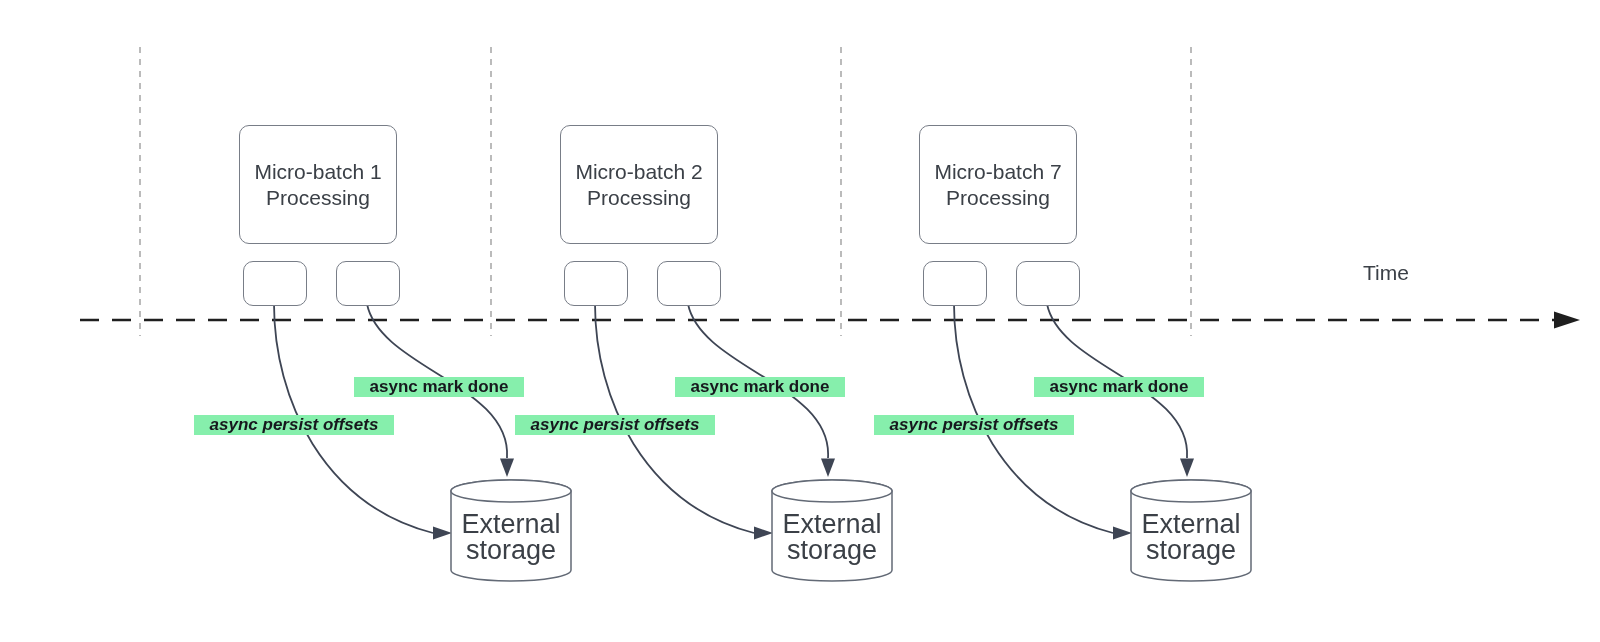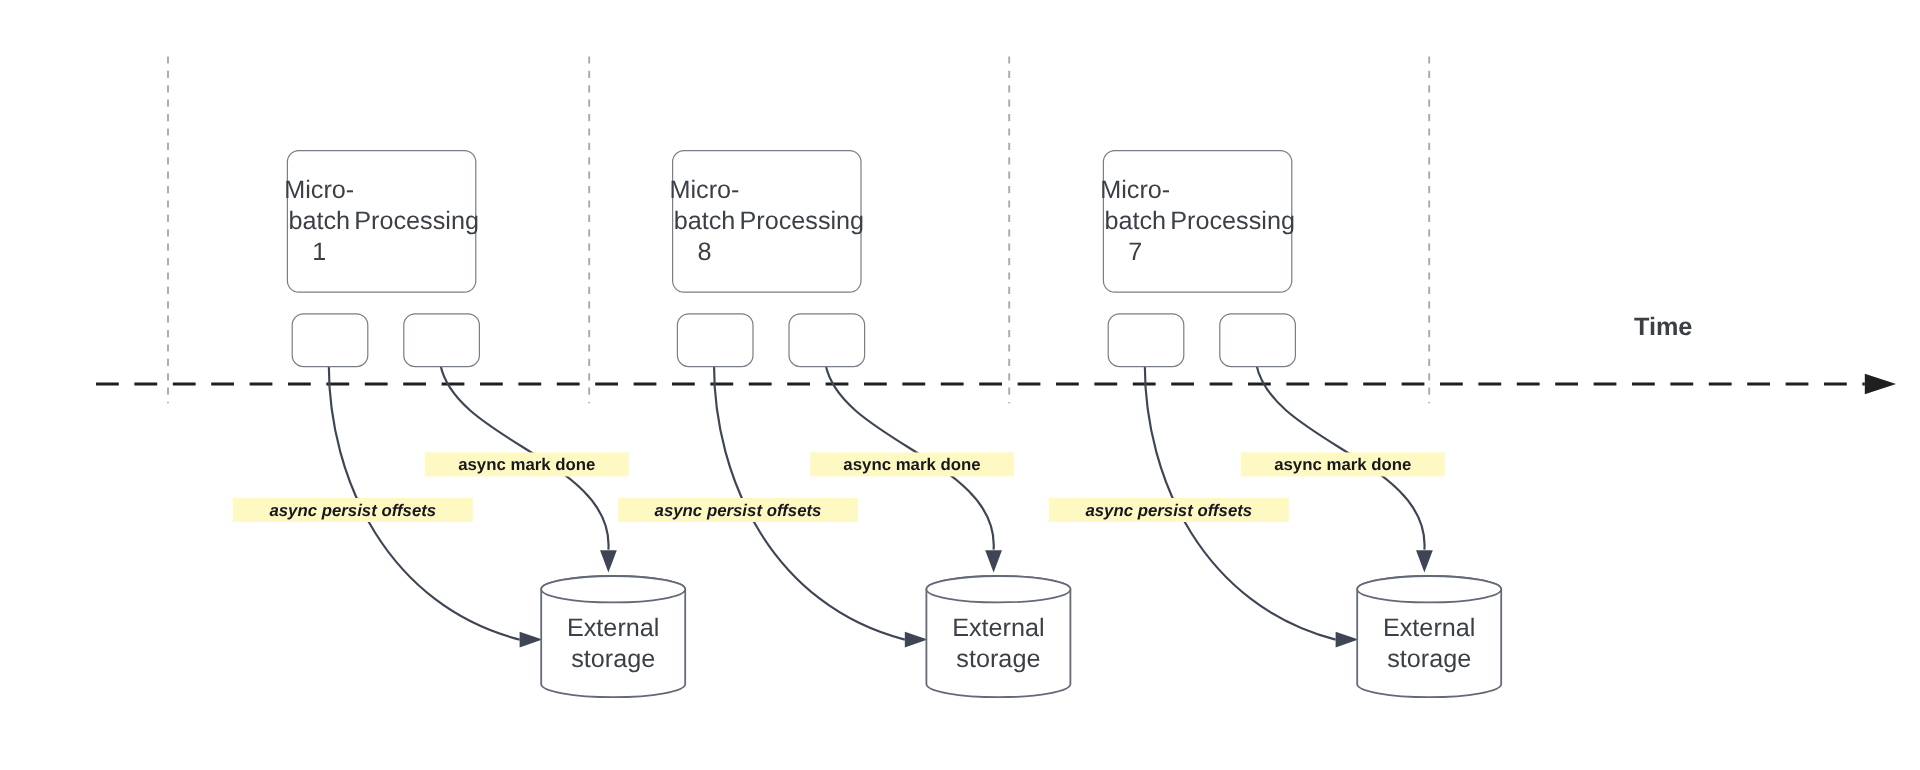--- a/index.html
+++ b/index.html
@@ -7,49 +7,49 @@
     position:relative;width:1600px;height:642px;background:#fff;
     font-family:"Liberation Sans",sans-serif;overflow:hidden;
   }
   .layer{position:absolute;left:0;top:0;}
   
   .vline{stroke:var(--grid_line,#ababab);stroke-width:1.6;stroke-dasharray:6 6;fill:none;}
   .tline{stroke:var(--timeline,#1f1f1f);stroke-width:2.4;stroke-dasharray:19 13;fill:none;}
   .thead{fill:var(--timeline,#1f1f1f);stroke:none;}
   .timelbl{
     position:absolute;left:1336px;top:261px;width:100px;text-align:center;
-    font-size:21px;color:var(--text,#3b4047);font-weight:bold;
+    font-size:21px;color:var(--text,#3b4047);
   }
   
   .group{position:absolute;top:0;width:400px;height:642px;}
   .curve{fill:none;stroke:var(--arrow,#3e4554);stroke-width:1.8;}
   .head{fill:var(--arrow,#3e4554);stroke:none;}
   .cyl{fill:#ffffff;stroke:var(--cylinder,#636a76);stroke-width:1.5;}
   .pbox{
     position:absolute;left:55px;top:125px;width:156px;height:117px;
     border:1px solid var(--box_border,#787d87);border-radius:10px;background:#fff;
-    display:flex;flex-direction:row;align-items:center;justify-content:center;
+    display:flex;flex-direction:column;align-items:center;justify-content:center;
     font-size:21px;line-height:26px;color:var(--text,#3b4047);text-align:center;
   }
   .pbox .l{display:block;}
   .tbox{
     position:absolute;top:261px;width:62px;height:43px;background:#fff;
     border:1px solid var(--box_border,#787d87);border-radius:10px;
   }
   .tleft{left:59px}
   .tright{left:152px}
   .elabel{
-    position:absolute;font-weight:bold;font-size:14px;line-height:20px;
-    color:var(--label_text,#16181d);text-align:center;background:#fef9c3;
+    position:absolute;font-weight:bold;font-size:17px;line-height:20px;
+    color:var(--label_text,#16181d);text-align:center;background:#86efac;
   }
   .plabel{left:10px;top:415px;width:200px;font-style:italic;}
   .dlabel{left:170px;top:377px;width:170px;}
   .stext{
     position:absolute;left:267px;top:511px;width:120px;text-align:center;
-    font-size:21px;line-height:26px;color:var(--text,#3b4047);
+    font-size:27px;line-height:26px;color:var(--text,#3b4047);
   }
   .stext .l{display:block;}
 </style>
 </head>
 <body>
 
 <div class="canvas">
 
   <svg class="layer" width="1600" height="642" viewBox="0 0 1600 642">
     <line class="vline" x1="140" y1="47" x2="140" y2="336"></line>
@@ -88,21 +88,21 @@
   <div class="group" style="left:505px">
     <svg class="layer" width="400" height="642" viewBox="0 0 400 642">
       <path class="curve" d="M90,304 C90,400 140,505 249,533"></path>
       <path class="head" d="M268,533 L249,526.5 L249,539.5 Z"></path>
       <path class="curve" d="M183,304 C196,368 328,385 323,458"></path>
       <path class="head" d="M323,477 L316,458.5 L330,458.5 Z"></path>
       <path class="cyl" d="M267,491 A60 11 0 0 1 387 491 L387,570 A60 11 0 0 1 267 570 Z"></path>
       <ellipse class="cyl" cx="327" cy="491" rx="60" ry="11"></ellipse>
     </svg>
     <div class="pbox">
-      <span class="l">Micro-batch 8</span>
+      <span class="l">Micro-batch 2</span>
       <span class="l">Processing</span>
     </div>
     <div class="tbox tleft"></div>
     <div class="tbox tright"></div>
     <div class="elabel plabel">async persist offsets</div>
     <div class="elabel dlabel">async mark done</div>
     <div class="stext">
       <span class="l">External</span>
       <span class="l">storage</span>
     </div>

